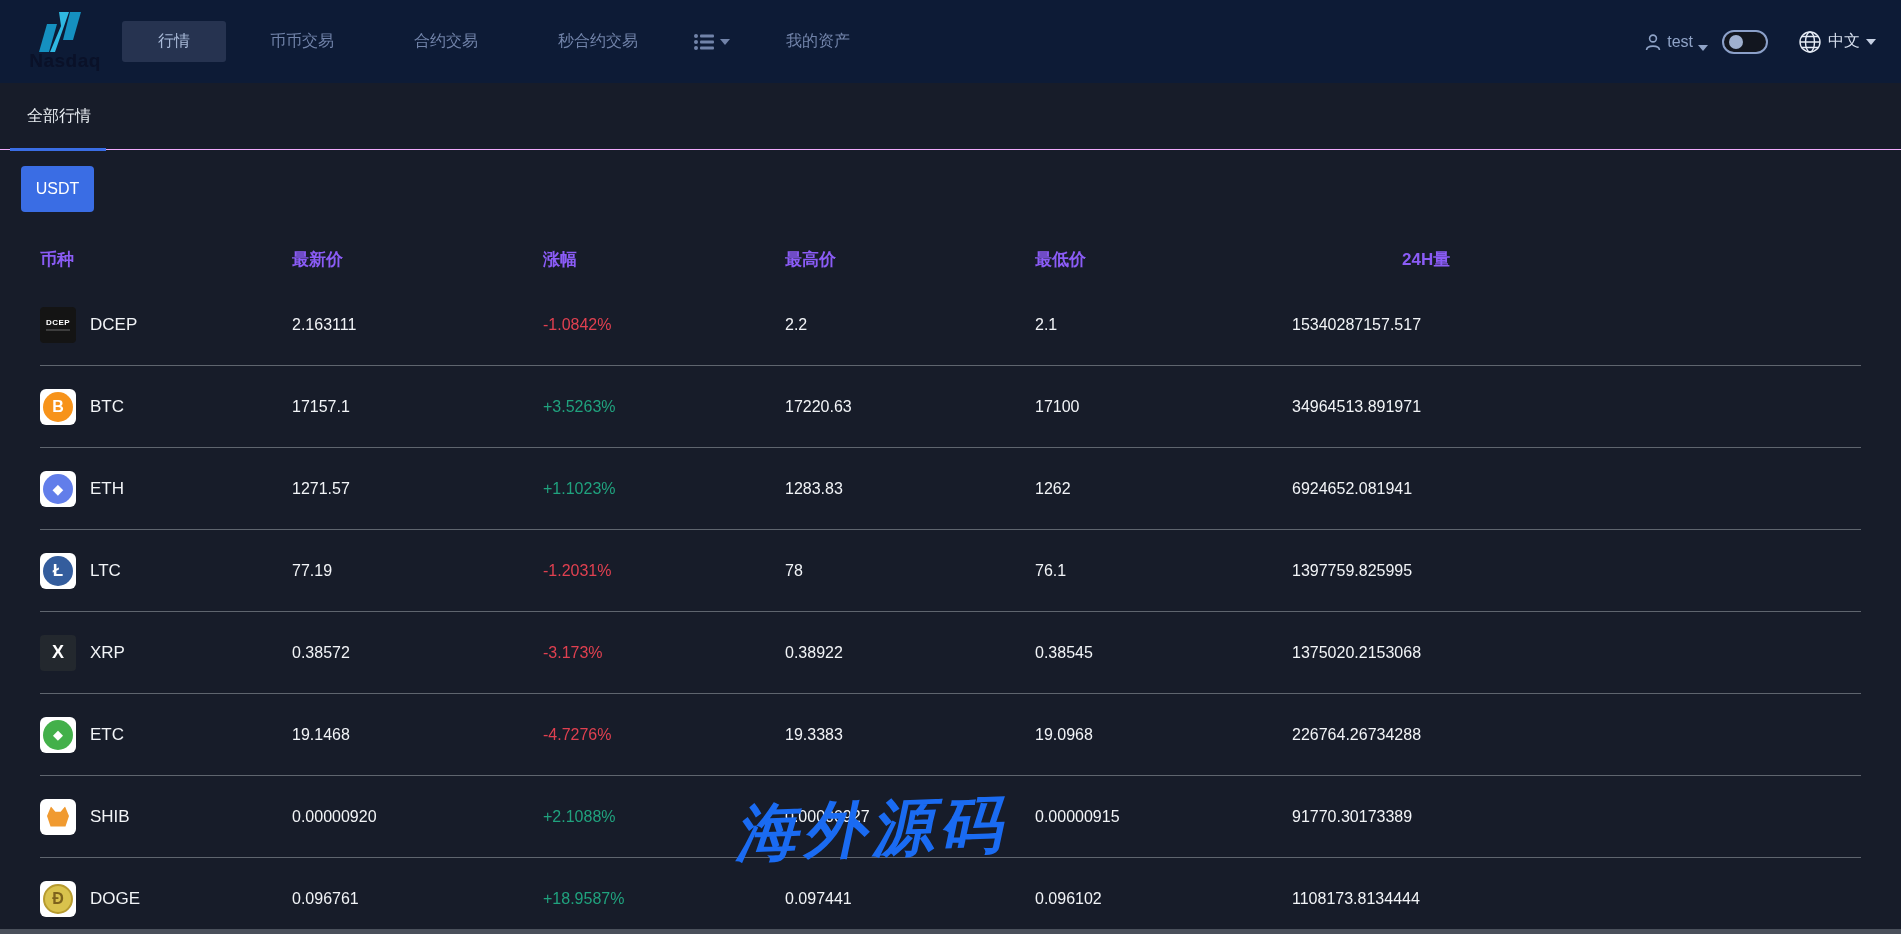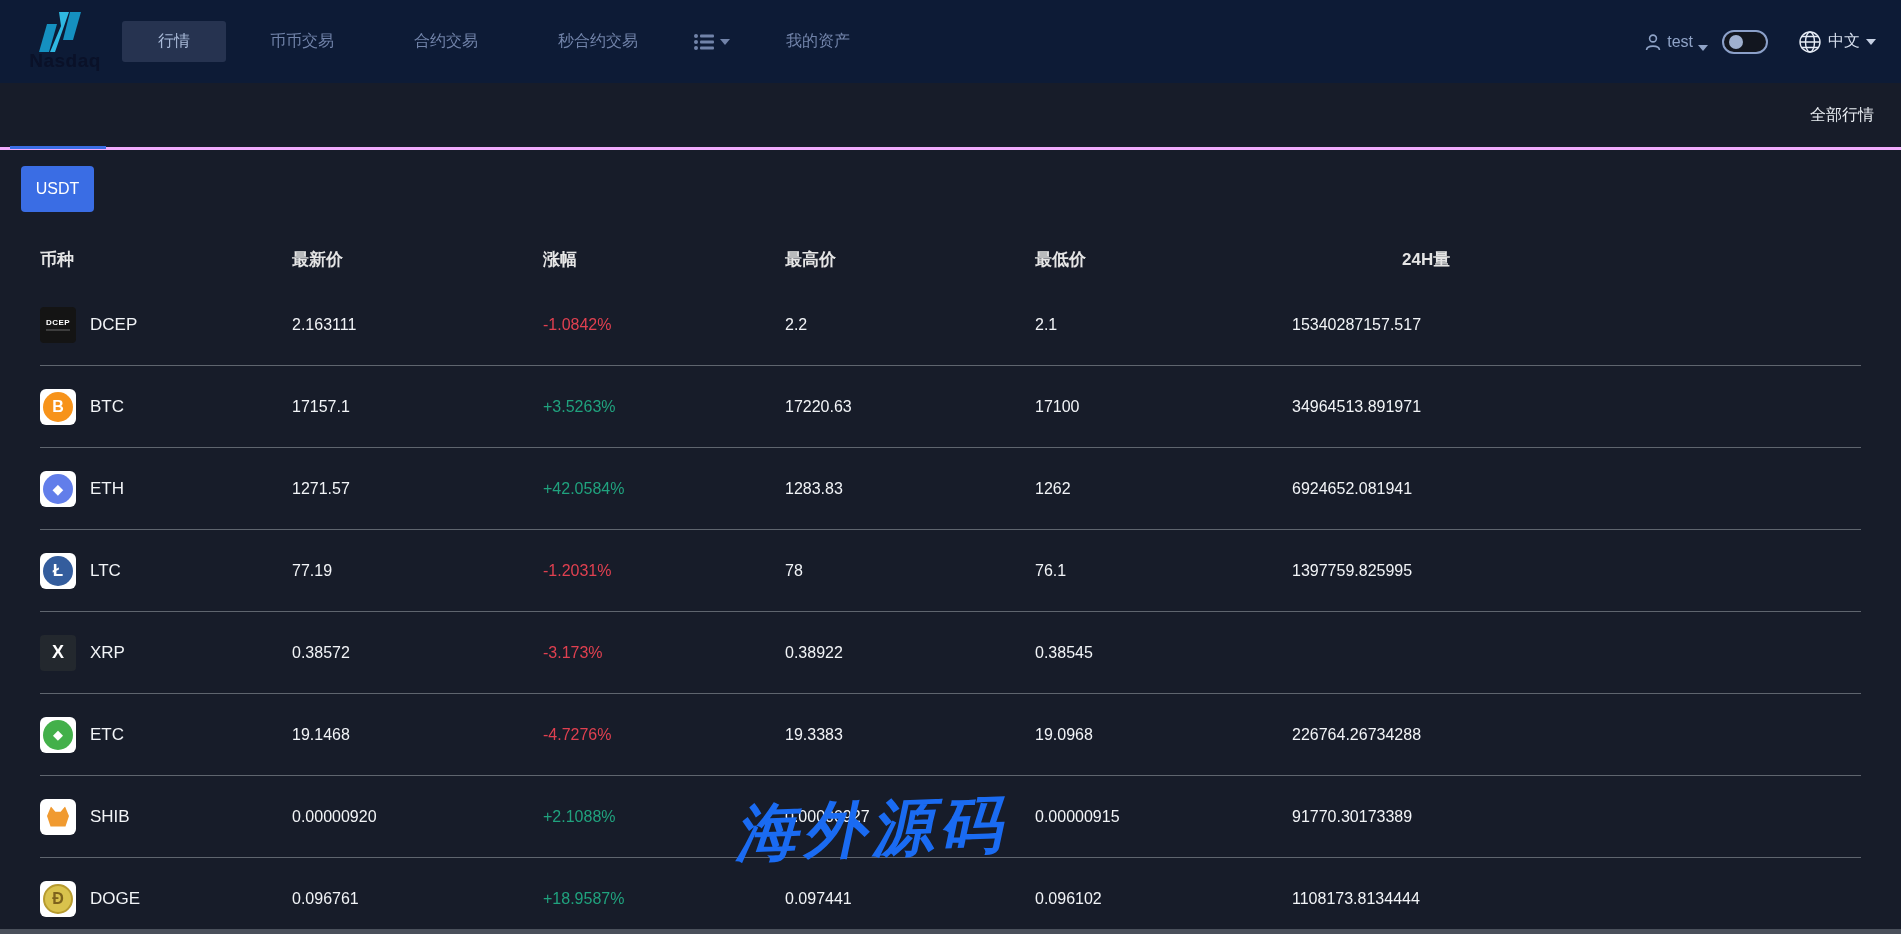--- a/index.html
+++ b/index.html
@@ -36,39 +36,39 @@
     background:#12161f; position:relative; cursor:pointer; margin-right:16px;
   }
   .toggle-knob {
     position:absolute; left:5px; top:3px; width:14px; height:14px;
     border-radius:50%; background:#9fb0cf;
   }
   .globe-icon { width:24px; height:24px; }
   .lang-group { display:flex; align-items:center; gap:6px; cursor:pointer; color:#d7dfee; font-size:16px; }
 
   
-  .tabbar { height:67px; position:relative; border-bottom:3px solid #f0abfc; display:flex; align-items:center;justify-content:flex-end; }
+  .tabbar { height:67px; position:relative; border-bottom:1px solid #f0abfc; display:flex; align-items:center; }
   .tab { color:#e9edf2; font-size:16px; padding:0 27px; cursor:pointer; }
   .tab-underline { position:absolute; left:10px; bottom:-2px; width:96px; height:3px; background:#3a6de4; }
 
   
   .filter-row { padding:16px 0 0 21px; }
   .usdt-btn {
     width:73px; height:46px; background:#3a6de4; color:#fff; font-size:16px;
     border:none; border-radius:4px; cursor:pointer; font-family:inherit;
   }
 
   
   .market-table { margin-top:22px; padding:0 40px; }
   .thead, .trow {
     display:grid;
     grid-template-columns:252px 251px 242px 250px 257px 1fr;
     align-items:center;
   }
-  .thead { height:50px; font-size:17px; font-weight:bold; color:#e5e5e5; }
+  .thead { height:50px; font-size:17px; font-weight:bold; color:#8b5cf6; }
   .th-volume { padding-left:110px; }
   .trow { height:82px; border-bottom:1px solid #5f656e; font-size:16px; color:#f2f4f7; }
   .coin-cell { display:flex; align-items:center; gap:14px; }
   .coin-tile {
     width:36px; height:36px; border-radius:6px; background:#ffffff;
     display:flex; align-items:center; justify-content:center; flex-shrink:0;
   }
   .coin-circle {
     width:30px; height:30px; border-radius:50%;
     display:flex; align-items:center; justify-content:center;
@@ -210,21 +210,21 @@
   </div>
 
   <div class="trow icon-eth">
     <span class="coin-cell">
       <span class="coin-tile">
         <span class="coin-circle">◆</span>
       </span>
       <span class="coin-symbol">ETH</span>
     </span>
     <span>1271.57</span>
-    <span class="change up">+42.0584%</span>
+    <span class="change up">+1.1023%</span>
     <span>1283.83</span>
     <span>1262</span>
     <span>6924652.081941</span>
   </div>
 
   <div class="trow icon-ltc">
     <span class="coin-cell">
       <span class="coin-tile">
         <span class="coin-circle">Ł</span>
       </span>
@@ -241,20 +241,21 @@
     <span class="coin-cell">
       <span class="coin-tile">
         <span class="coin-circle">X</span>
       </span>
       <span class="coin-symbol">XRP</span>
     </span>
     <span>0.38572</span>
     <span class="change down">-3.173%</span>
     <span>0.38922</span>
     <span>0.38545</span>
+    <span>1375020.2153068</span>
   </div>
 
   <div class="trow icon-etc">
     <span class="coin-cell">
       <span class="coin-tile">
         <span class="coin-circle">◆</span>
       </span>
       <span class="coin-symbol">ETC</span>
     </span>
     <span>19.1468</span>

